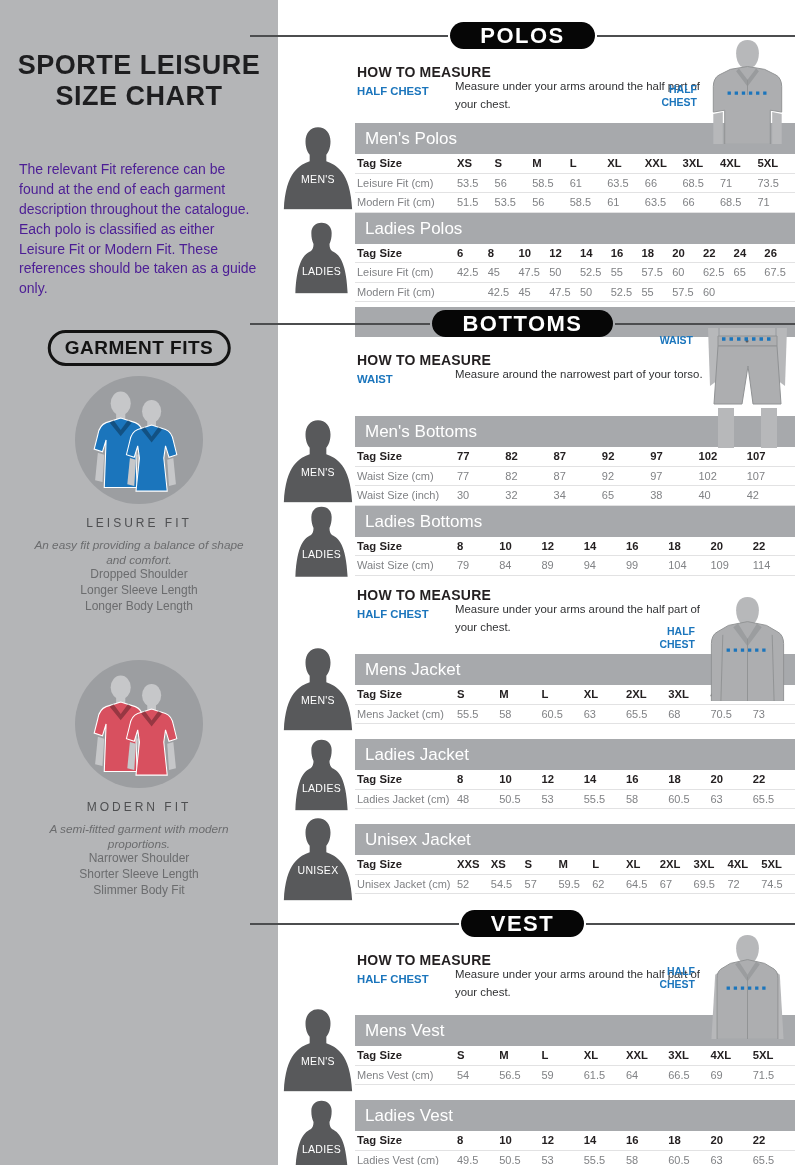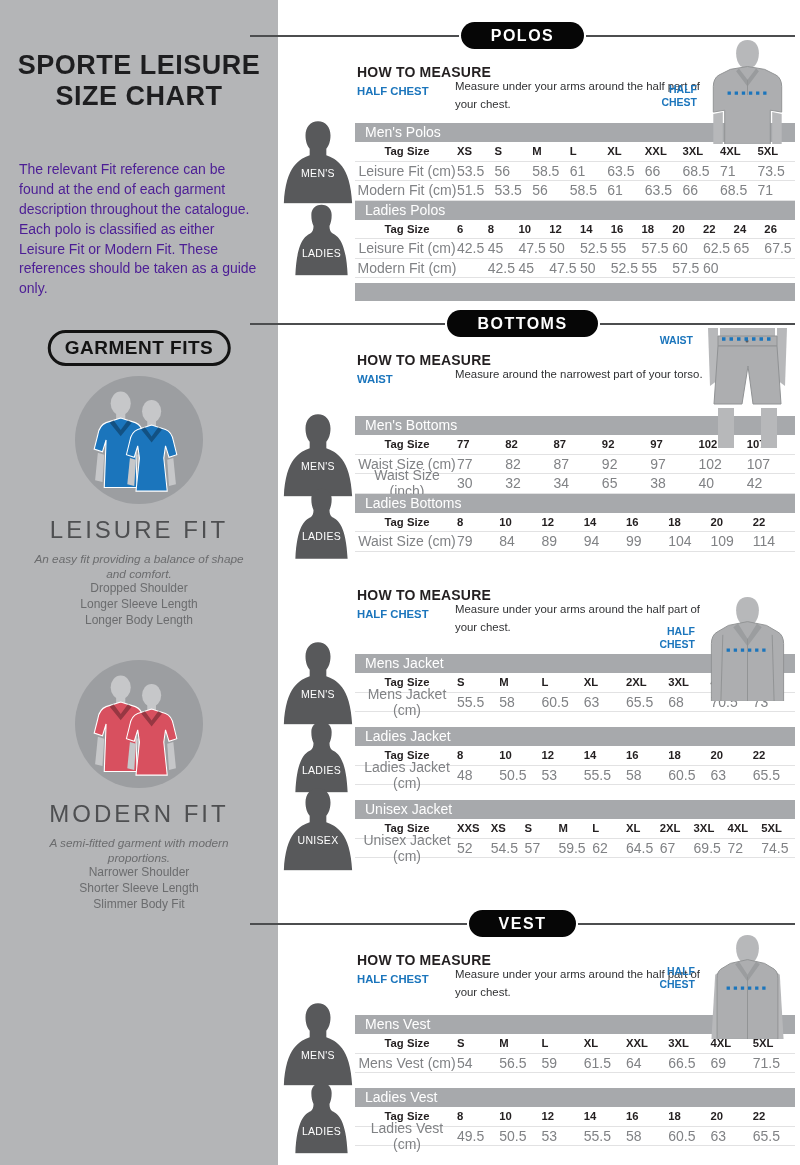--- a/index.html
+++ b/index.html
@@ -13,54 +13,54 @@
   .intro{position:absolute;top:160px;left:19px;right:15px;font-size:14px;line-height:1.42;color:#4c1d95;}
   .intro p{margin:0;}
   .gf-pill{position:absolute;top:330px;left:50%;transform:translateX(-50%);
            border:3px solid #131313;border-radius:26px;padding:4px 14px;white-space:nowrap;
            font-size:19px;font-weight:bold;letter-spacing:.5px;color:#131313;background:transparent;}
   .fit{position:absolute;left:0;right:0;text-align:center;}
   .fit.leisure{top:376px;}
   .fit.modern{top:660px;}
   .fit-circle{width:128px;height:128px;margin:0 auto;border-radius:50%;overflow:hidden;background:#9c9ea1;}
   .fit-circle svg{display:block;width:100%;height:100%;}
-  .fit-name{margin-top:12px;font-size:24px;letter-spacing:3px;color:#4e4f51;}
+  .fit-name{margin-top:12px;font-size:12px;letter-spacing:3px;color:#4e4f51;}
   .fit-desc{margin-top:8px;padding:0 34px;font-style:italic;font-size:11.8px;line-height:1.25;color:#6b6c6e;}
   .fit-features{margin-top:0;font-size:12px;line-height:1.3;color:#6b6c6e;}
 
   
   .section{position:absolute;left:250px;width:545px;}
   .sec-polos{top:22px}.sec-bottoms{top:310px}.sec-jacket{top:572px}.sec-vest{top:910px}
 
   .sec-head{display:flex;align-items:center;}
   .rule{flex:1;height:2px;background:#4c4d4f;}
   .pill{background:#060606;color:#fff;border-radius:15px;height:27px;line-height:27px;
-        padding:0 30px;font-size:16px;letter-spacing:1.5px;font-weight:bold;margin:0 2px;white-space:nowrap;}
+        padding:0 30px;font-size:22px;letter-spacing:1.5px;font-weight:bold;margin:0 2px;white-space:nowrap;}
 
   .measure{position:relative;margin:15px 0 0 107px;height:36px;}
   .htm{font-size:14px;font-weight:bold;color:#231f20;letter-spacing:.2px;}
   .term{font-size:11.3px;font-weight:bold;color:#1b75bc;margin-top:5px;}
   .mdesc{position:absolute;left:98px;top:14px;width:262px;font-size:11.4px;color:#303133;line-height:1.55;}
   .sec-bottoms .mdesc{width:auto;white-space:nowrap;}
 
   .tables{position:relative;margin-left:105px;}
   .sec-polos  .tables{margin-top:23px}
   .sec-bottoms .tables{margin-top:28px}
   .sec-jacket .tables{margin-top:31px}
   .sec-vest   .tables{margin-top:27px}
 
   .table-block{position:relative;}
   .table-block.gapped{margin-top:15px}
   .table-block.gapped:first-child{margin-top:0}
 
-  .tbar{background:#a7a9ac;color:#fff;font-size:14px;height:19px;line-height:19px;padding:0 10px;}
+  .tbar{background:#a7a9ac;color:#fff;font-size:17px;height:19px;line-height:19px;padding:6px 10px;}
   .tbar.closing{margin-top:5px;height:18px;}
-  .trow{display:flex;align-items:center;height:18.5px;font-size:14px;color:#808285;border-bottom:1px solid #e2e2e3;}
+  .trow{display:flex;align-items:center;height:18.5px;font-size:11px;color:#808285;border-bottom:1px solid #e2e2e3;}
   .trow.bold{color:#231f20;font-weight:bold;font-size:11.3px;}
-  .trow .lbl{width:100px;flex:none;padding-left:2px;text-align:center;}
+  .trow .lbl{width:100px;flex:none;padding-left:2px;}
   .trow .val{flex:1;}
 
   .sil{position:absolute;left:-72px;width:70px;top:50%;transform:translateY(-50%);}
   .sil svg{display:block;width:100%;}
   .sil.ladies{left:-64px;width:61px;}
   .sil-label{position:absolute;left:0;right:0;top:57%;text-align:center;color:#fff;
              font-size:10.5px;letter-spacing:.3px;}
   .sil.ladies .sil-label{top:60%;}
 
   .fig{position:absolute;right:0;width:95px;z-index:3;}

